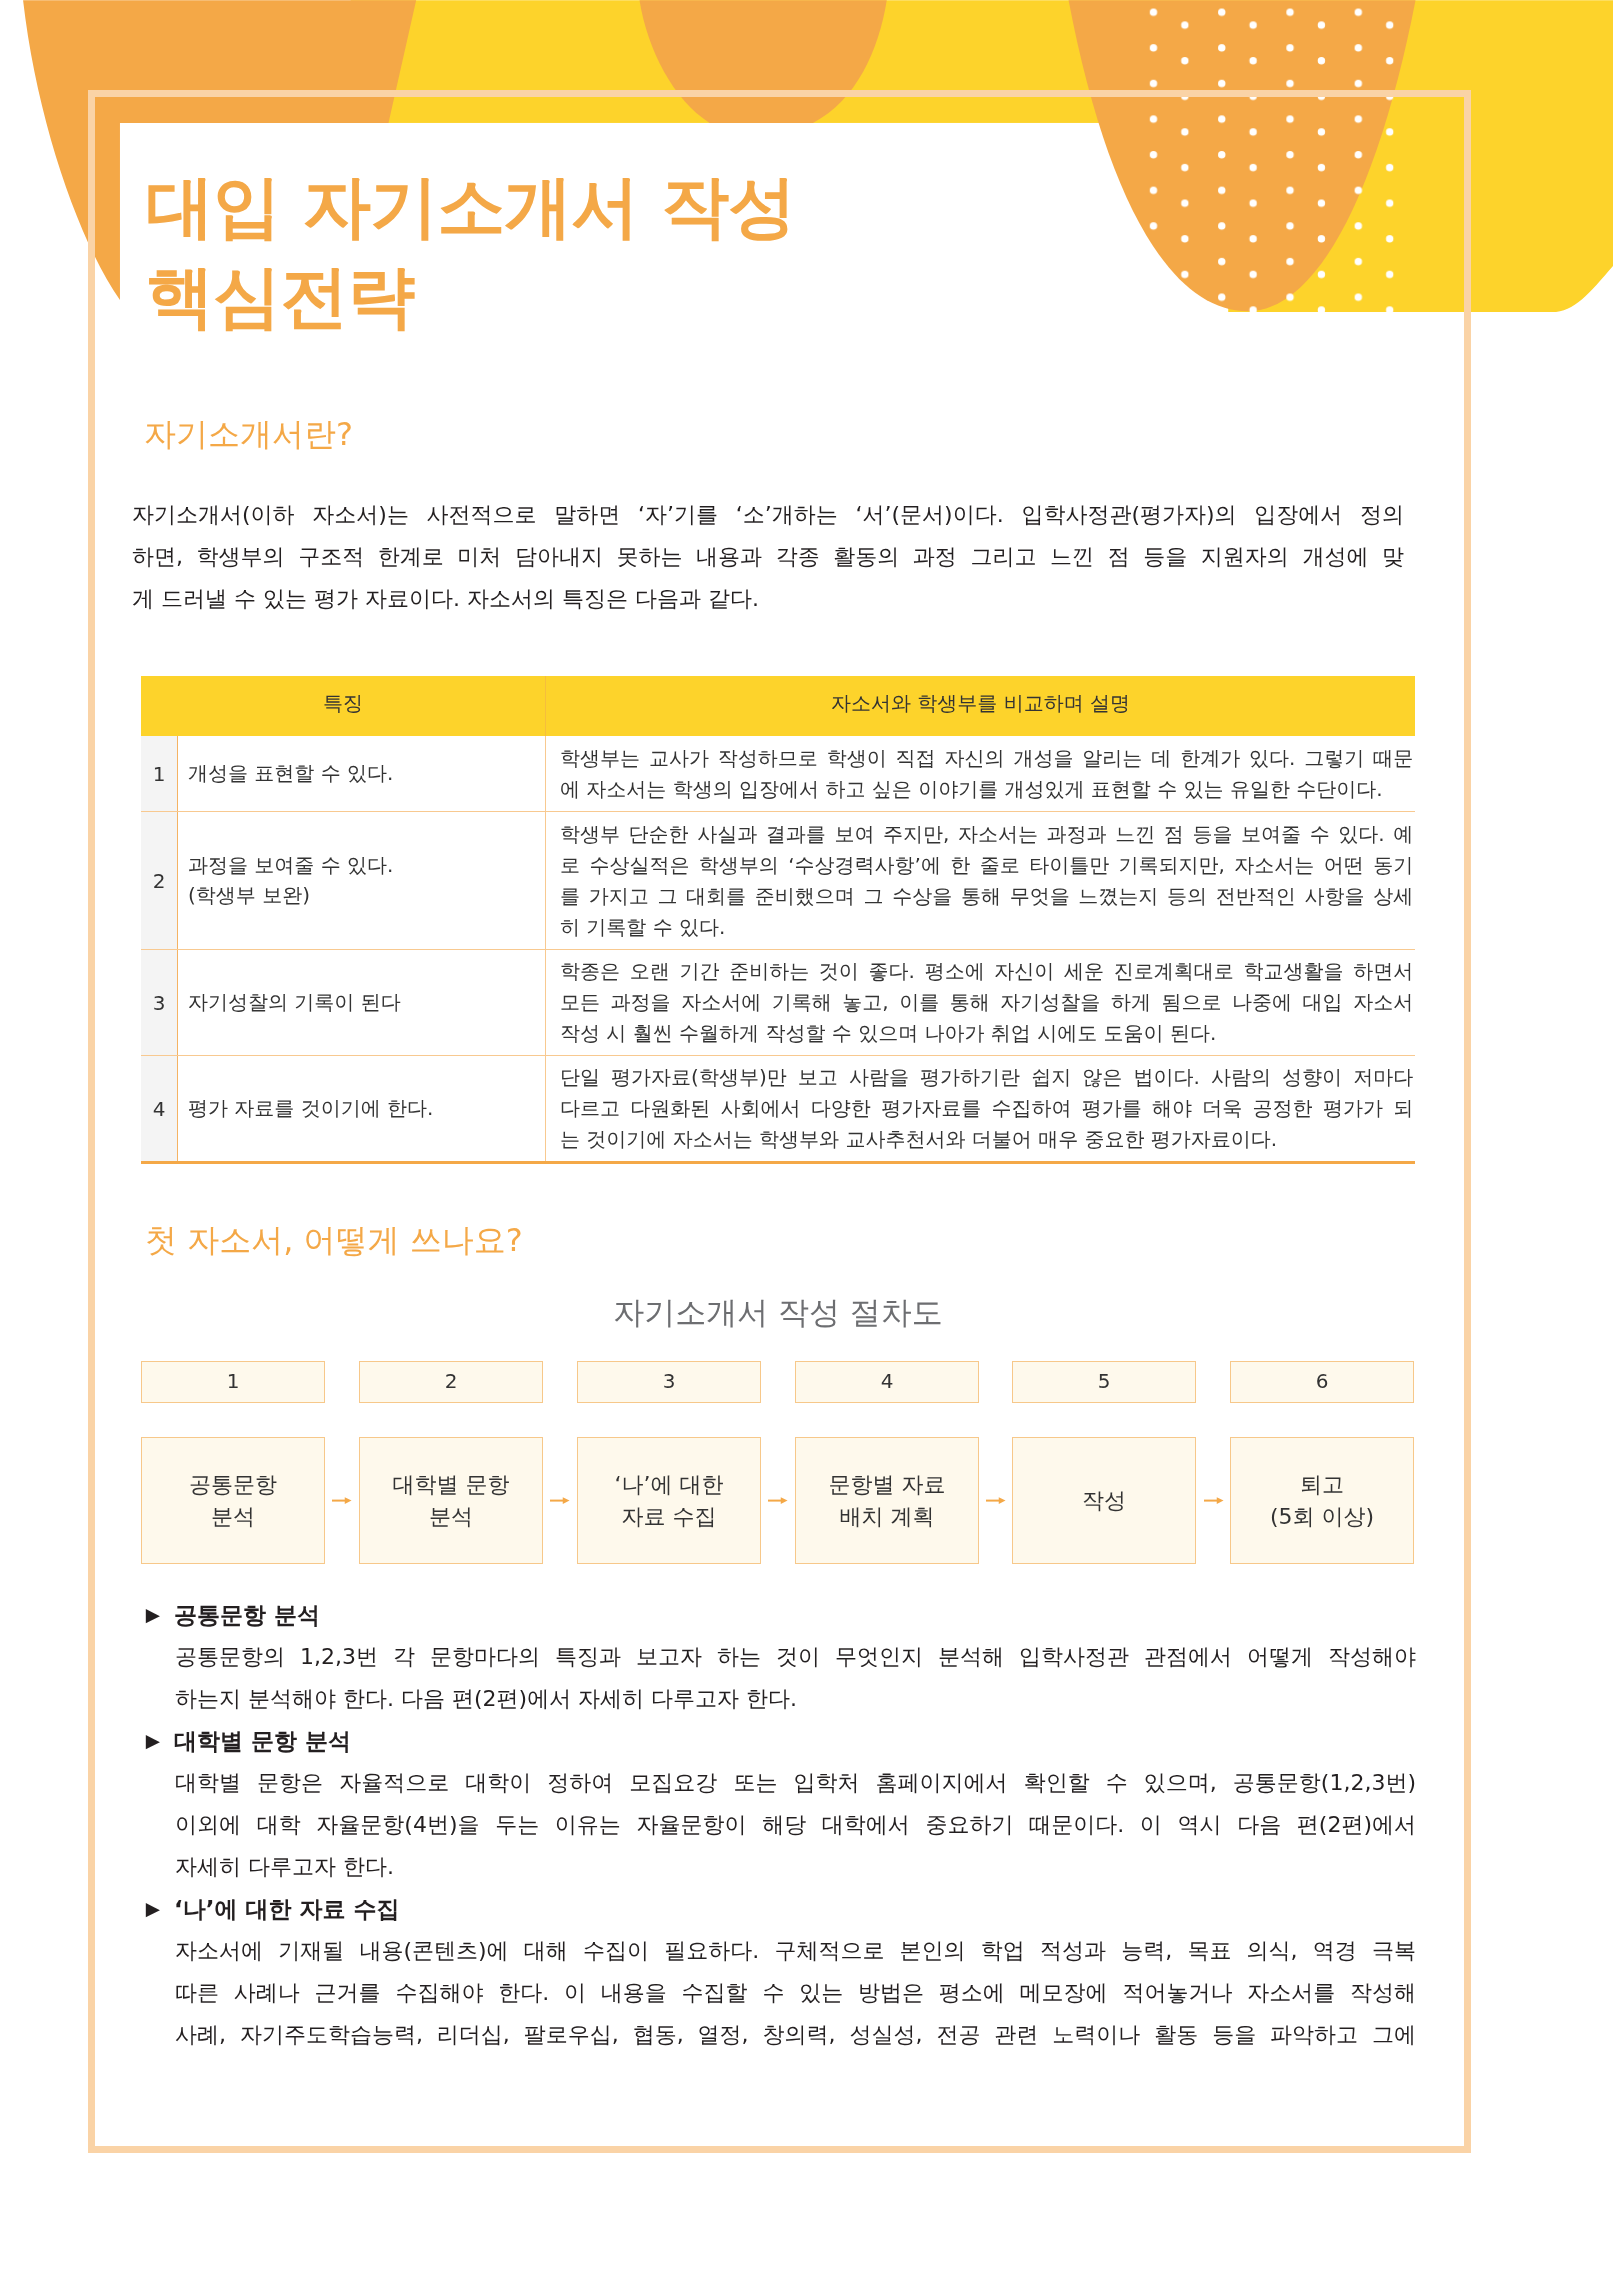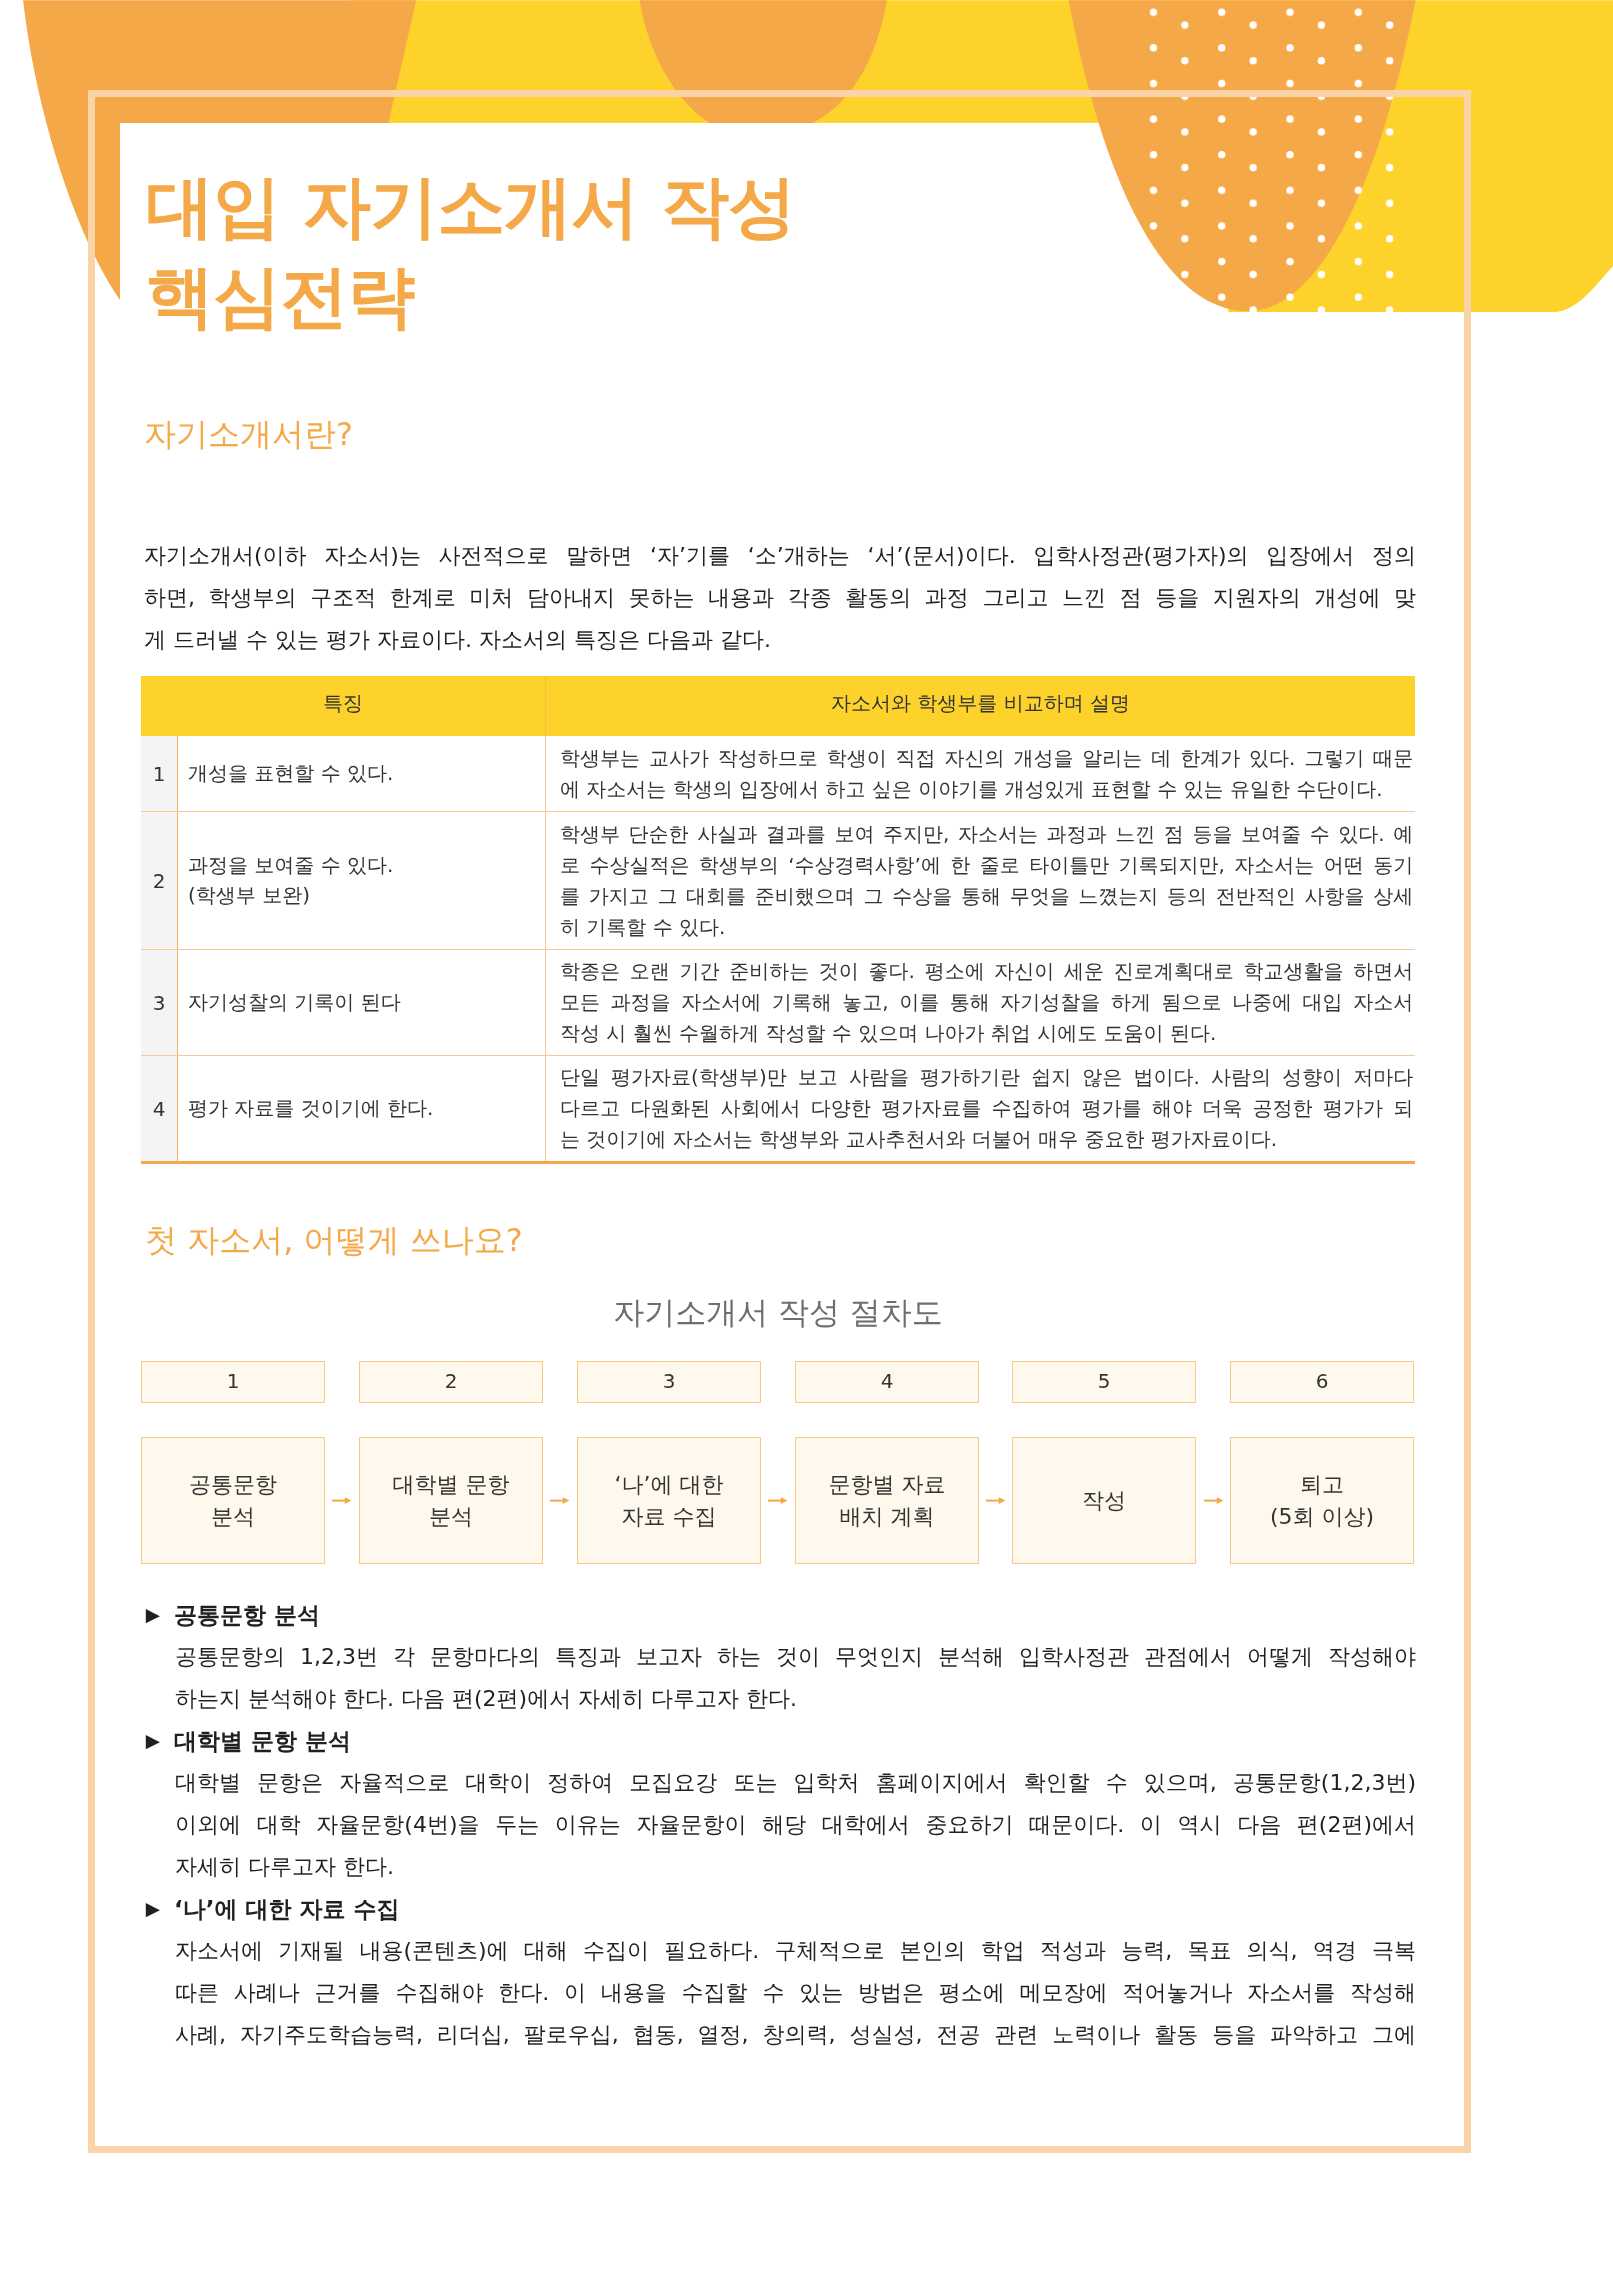--- a/index.html
+++ b/index.html
@@ -31,21 +31,21 @@
       font-weight:bold;color:var(--orange);white-space:nowrap;letter-spacing:-0.9px;
     }
     .sec-heading{
       position:absolute;left:144px;font-size:32px;line-height:41px;color:var(--orange);white-space:nowrap;
     }
     .line{
       white-space:nowrap;text-align:justify;text-align-last:justify;text-justify:inter-word;
     }
     .line.last{text-align-last:left;text-align:center;}
 
-    .intro{position:absolute;left:144px;top:494px;width:1272px;font-size:22px;line-height:42px;margin-top:41px;}
+    .intro{position:absolute;left:132px;top:494px;width:1272px;font-size:22px;line-height:42px;}
 
     
     .table{position:absolute;left:141px;top:676px;width:1274px;color:var(--tabletext);}
     .thead{display:flex;height:60px;background:var(--yellow);}
     .th{font-size:20px;line-height:54px;text-align:center;box-sizing:border-box;}
     .th1{width:405px;border-right:1.8px solid #F6BE3C;}
     .th2{flex:1;}
     .trow{display:flex;box-sizing:border-box;border-bottom:1.8px solid var(--rowline);}
     .trow.r1{height:76px;}
     .trow.r2{height:138px;}

